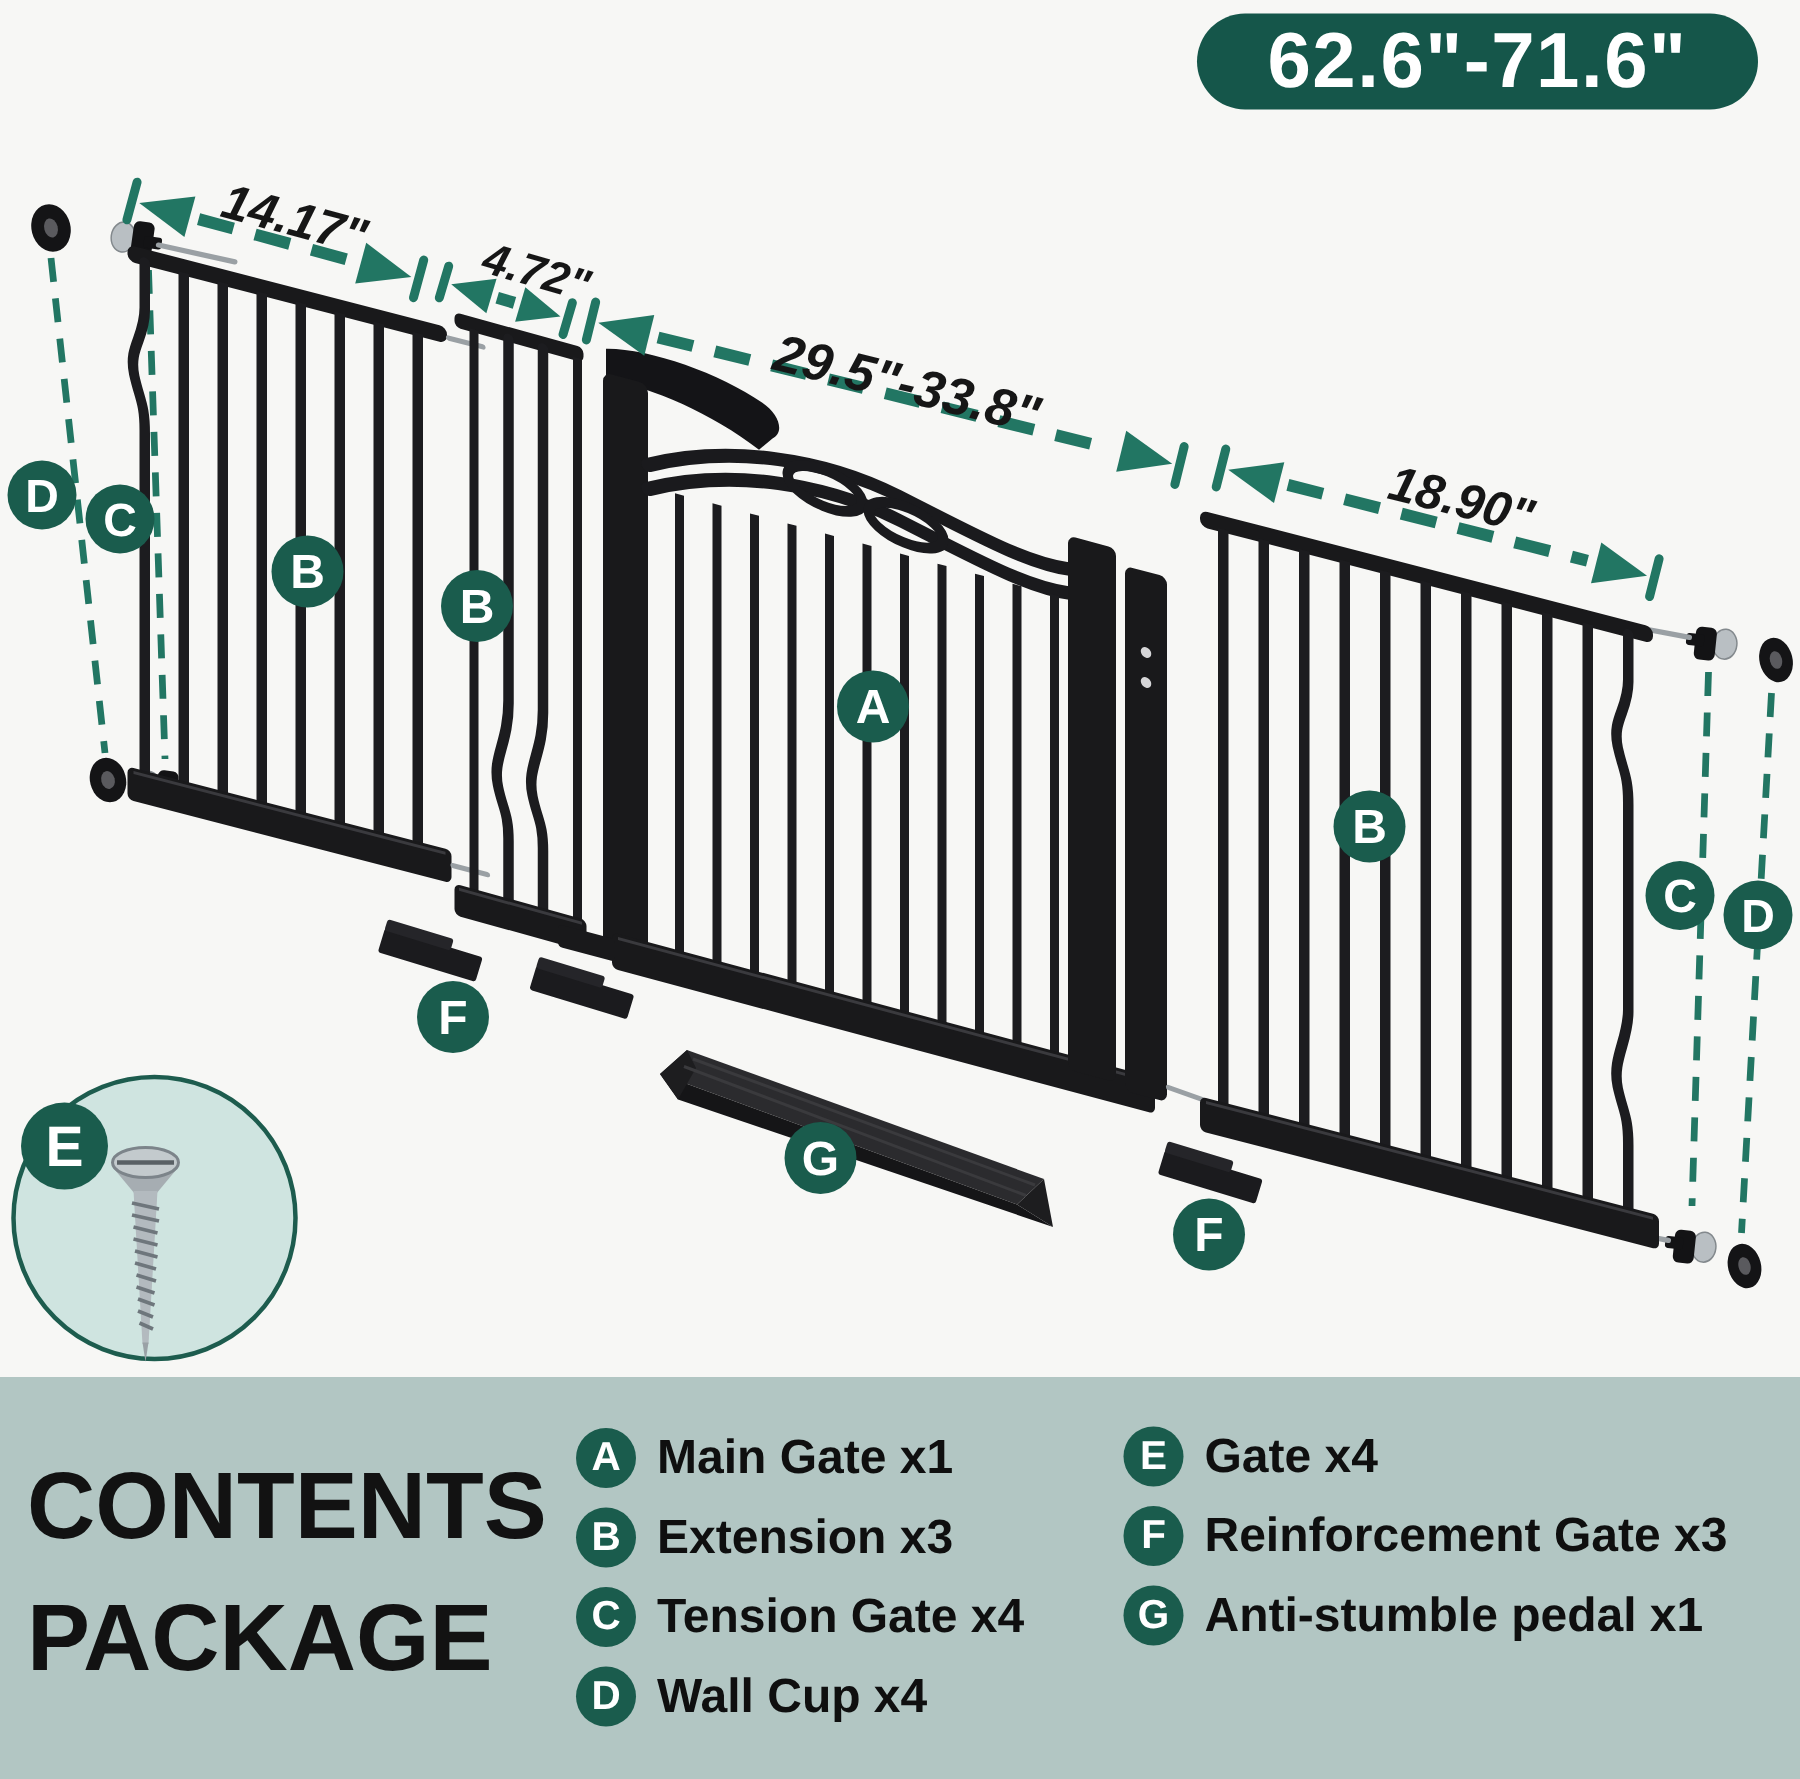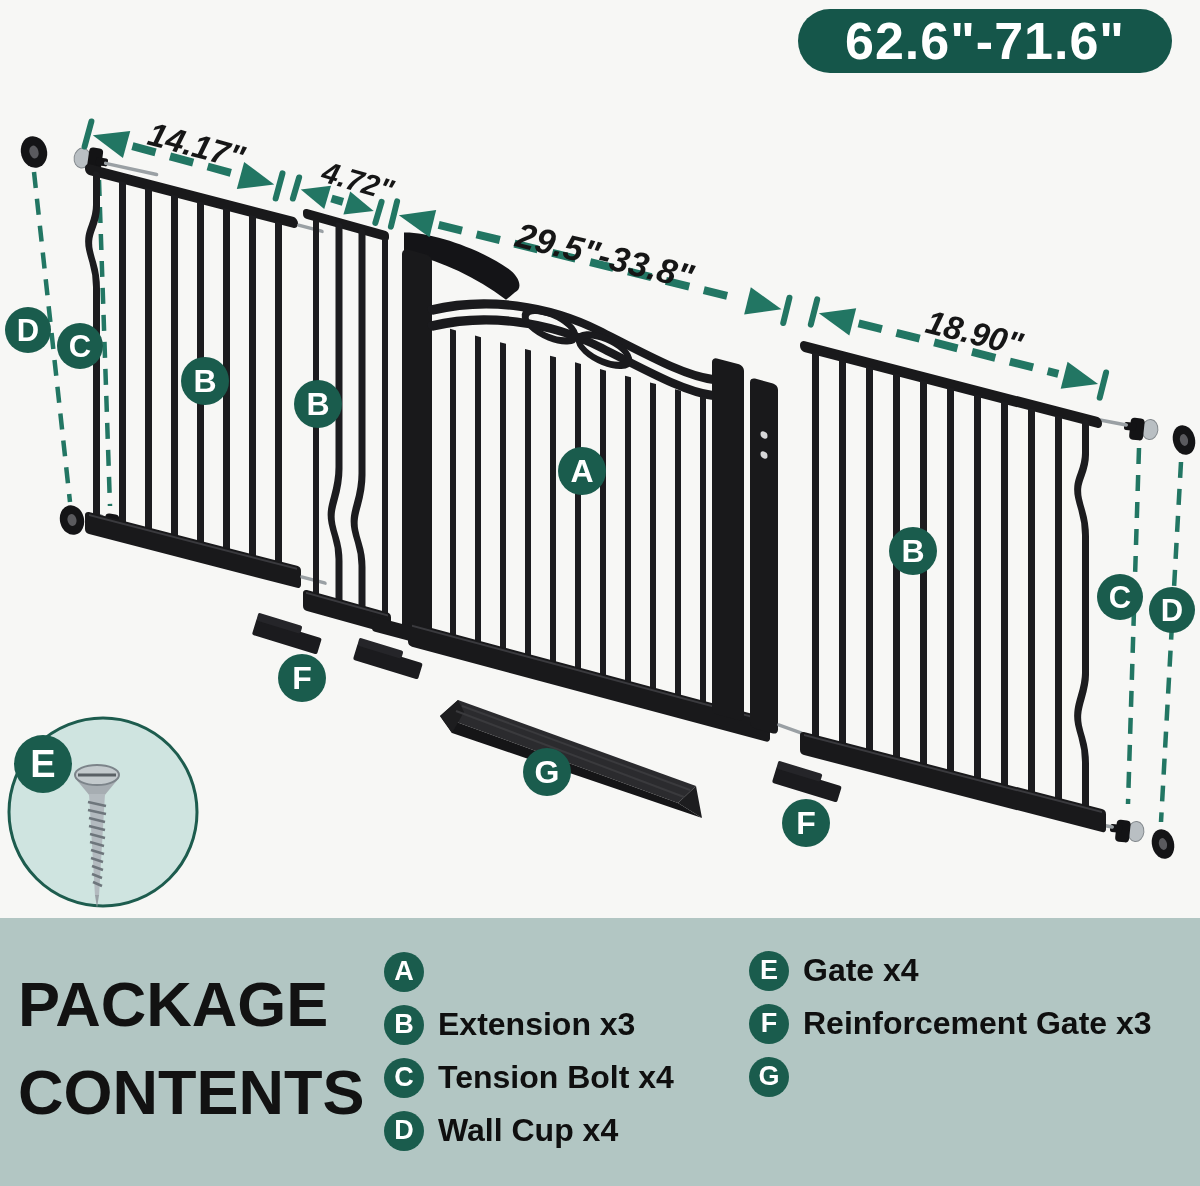--- a/index.html
+++ b/index.html
@@ -312,49 +312,51 @@
       <circle r="24"></circle>
         <text y="11" font-size="32">G</text>
       </g>
   </svg>
 
   <div class="size-pill">62.6"-71.6"</div>
 
   <div class="legend"></div>
 
   <div class="pkg-title">
+    <div>CONTENTS</div>
     <div>PACKAGE</div>
-    <div>CONTENTS</div>
   </div>
 
   <div class="lcol lcol1">
     <div class="litem">
       <span class="lbadge">A</span>
+      <span class="llabel">Main Gate x1</span>
     </div>
     <div class="litem">
       <span class="lbadge">B</span>
       <span class="llabel">Extension x3</span>
     </div>
     <div class="litem">
       <span class="lbadge">C</span>
-      <span class="llabel">Tension Bolt x4</span>
+      <span class="llabel">Tension Gate x4</span>
     </div>
     <div class="litem">
       <span class="lbadge">D</span>
       <span class="llabel">Wall Cup x4</span>
     </div>
   </div>
 
   <div class="lcol lcol2">
     <div class="litem">
       <span class="lbadge">E</span>
       <span class="llabel">Gate x4</span>
     </div>
     <div class="litem">
       <span class="lbadge">F</span>
       <span class="llabel">Reinforcement Gate x3</span>
     </div>
     <div class="litem">
       <span class="lbadge">G</span>
+      <span class="llabel">Anti-stumble pedal x1</span>
     </div>
   </div>
 
 </div>
 
 </body></html>

